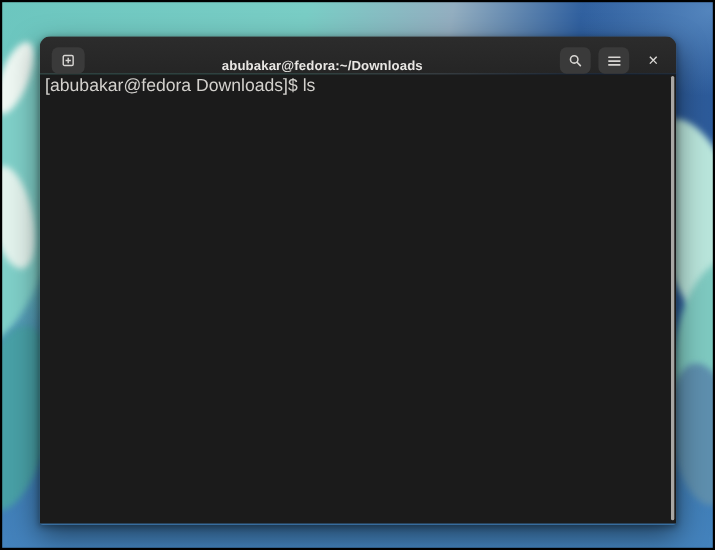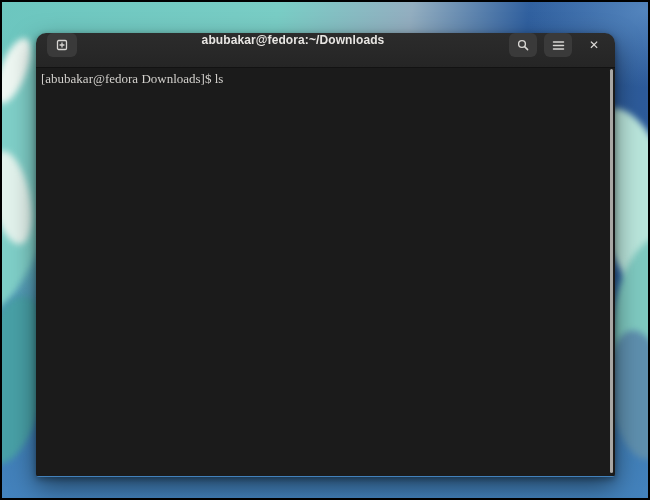--- a/index.html
+++ b/index.html
@@ -39,21 +39,21 @@
     position: absolute; left: 36px; top: 33px; width: 579px; height: 444px;
     border-radius: 10px 10px 3px 3px;
     overflow: hidden;
     box-shadow: 0 10px 26px rgba(0,0,0,0.5), 0 2px 6px rgba(0,0,0,0.35);
     z-index: 10;
   }
   .titlebar {
     height: 35px;
     background: linear-gradient(180deg, #2c2c2c 0%, #252525 100%);
     border-bottom: 1px solid #121212;
-    display: flex; align-items: flex-start;
+    display: flex; align-items: flex-end;
     padding: 0 8px;
   }
   .tb-btn {
     height: 24px; border-radius: 6px;
     background: #3a3a3a;
     display: flex; align-items: center; justify-content: center;
     flex: 0 0 auto;
     cursor: default;
   }
   .tb-btn svg { display: block; }
@@ -73,22 +73,22 @@
     font-weight: bold;
     letter-spacing: 0.1px;
     overflow: hidden; white-space: nowrap;
   }
 
   .terminal-content {
     position: relative;
     height: 408px;
     background: #1b1b1b;
     padding: 4px 0 0 5px;
-    font-family: Liberation Serif, serif;
-    font-size: 13px;
+    font-family: Liberation Sans, sans-serif;
+    font-size: 16px;
     line-height: 13px;
     color: #d3d1cd;
     cursor: text;
   }
   .term-line { white-space: pre; }
   .term-line.red-bold { color: #b42328; font-weight: bold; }
 
   .scrollbar-thumb {
     position: absolute; right: 2px; top: 1px; bottom: 3px; width: 3px;
     background: #a9a7a4; border-radius: 2px;

